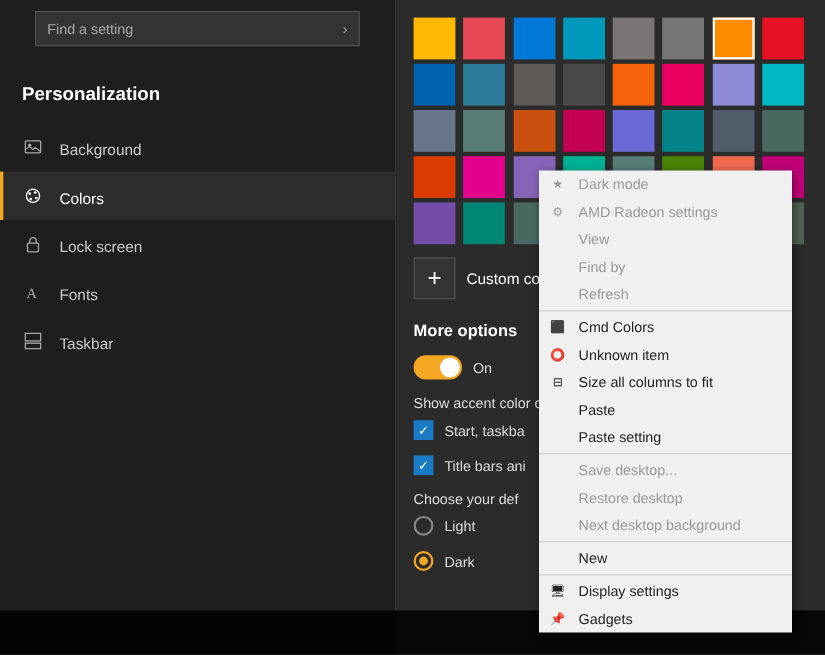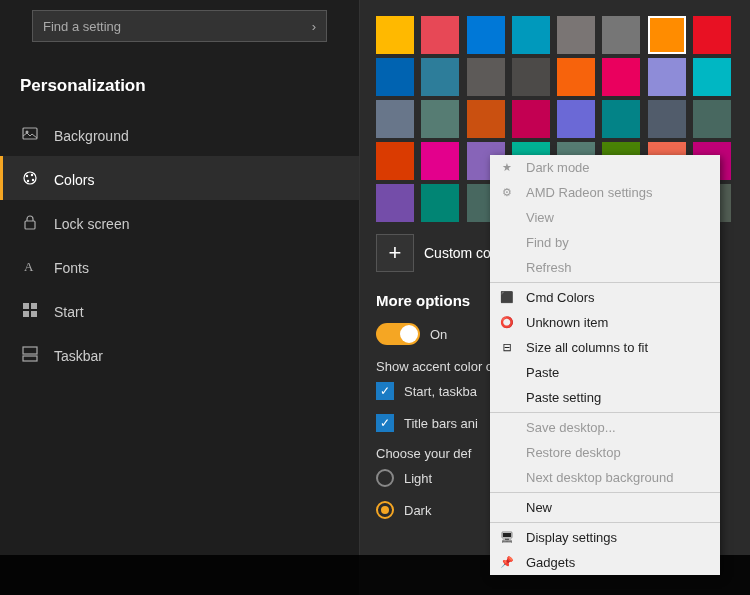--- a/index.html
+++ b/index.html
@@ -283,31 +283,20 @@
 
   <div class="nav-item">
     <div class="nav-icon">
       <svg viewBox="0 0 16 16">
           <text x="2" y="13" font-size="13" fill="#aaa" font-family="serif">A</text>
         </svg>
     </div>
     <span>Fonts</span>
   </div>
 
-  <div class="nav-item">
-    <div class="nav-icon">
-      <svg viewBox="0 0 16 16">
-          <rect x="1" y="1" width="6" height="6" fill="#aaa"></rect>
-          <rect x="9" y="1" width="6" height="6" fill="#aaa"></rect>
-          <rect x="1" y="9" width="6" height="6" fill="#aaa"></rect>
-          <rect x="9" y="9" width="6" height="6" fill="#aaa"></rect>
-        </svg>
-    </div>
-    <span>Start</span>
-  </div>
 
   <div class="nav-item">
     <div class="nav-icon">
       <svg viewBox="0 0 16 16">
           <rect x="1" y="10" width="14" height="5" fill="none" stroke="#aaa" stroke-width="1.2"></rect>
           <rect x="1" y="1" width="14" height="7" fill="none" stroke="#aaa" stroke-width="1.2"></rect>
         </svg>
     </div>
     <span>Taskbar</span>
   </div>

